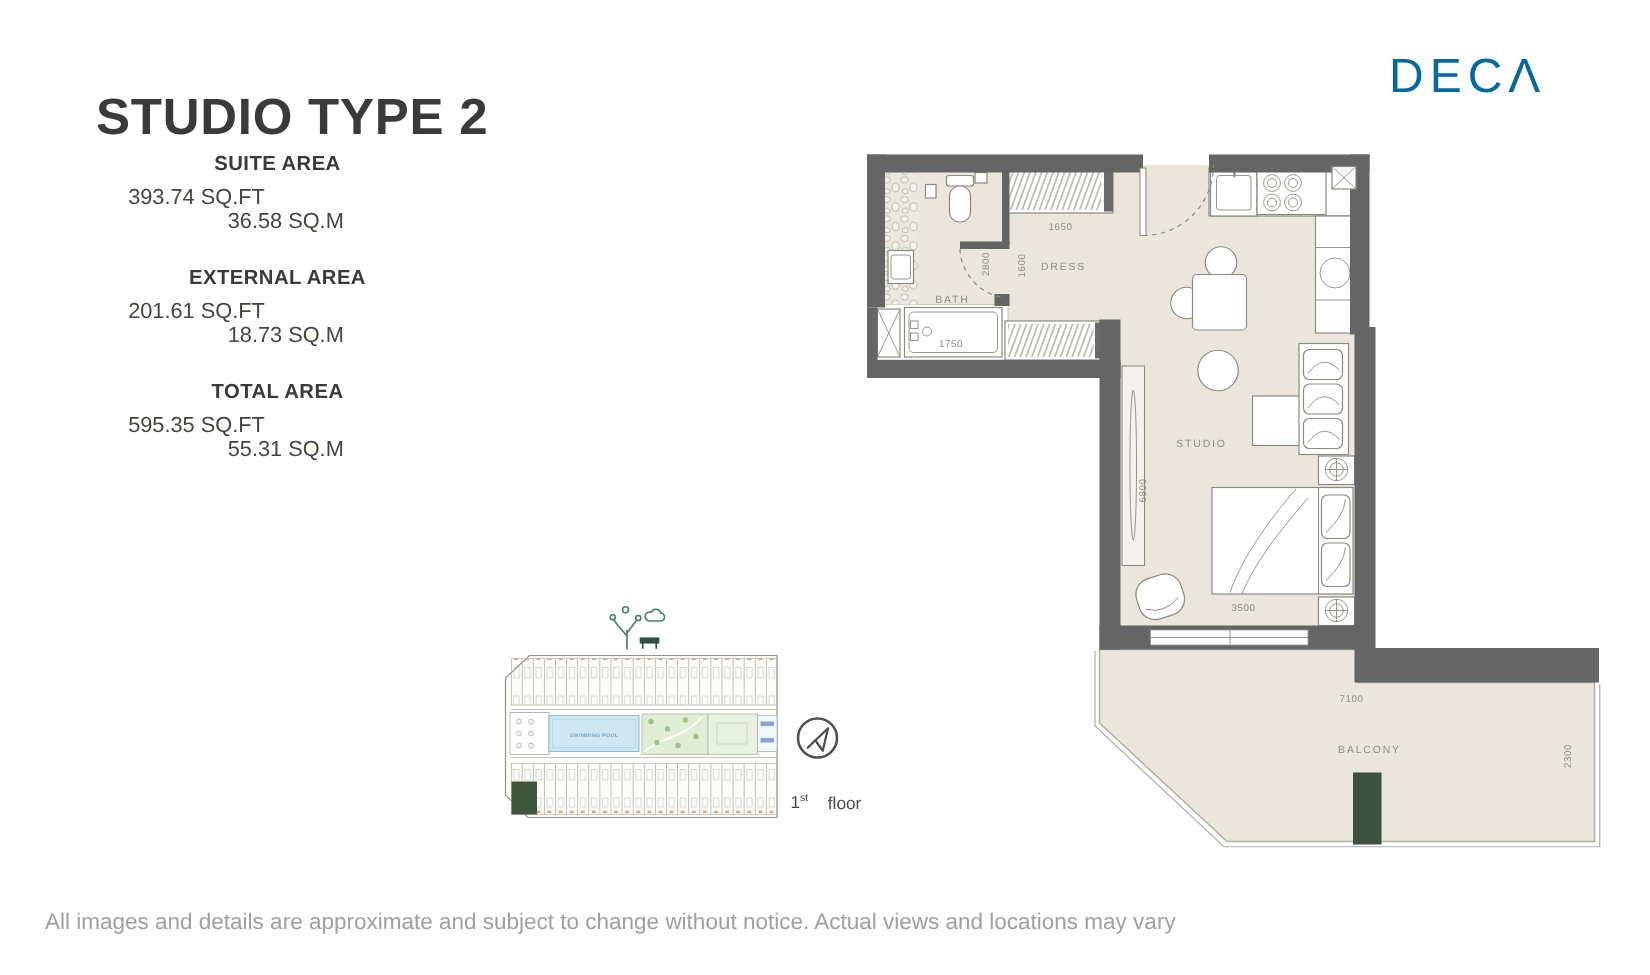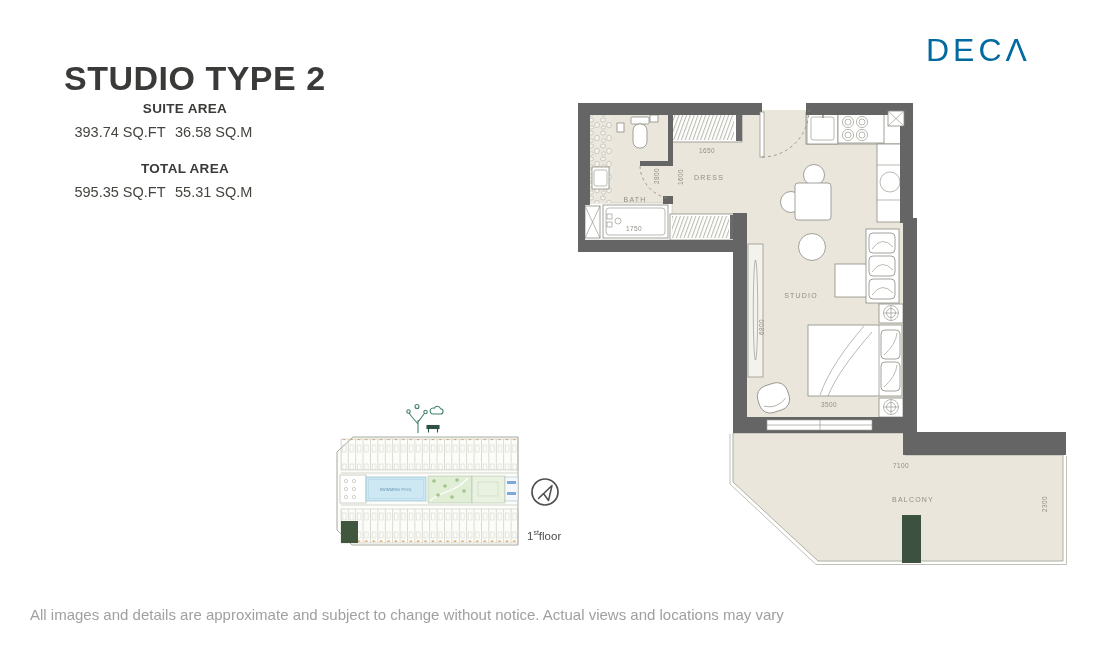--- a/index.html
+++ b/index.html
@@ -4,27 +4,27 @@
 <style>
   html,body{margin:0;padding:0;background:#ffffff;}
   .page{position:relative;width:1100px;height:650px;background:#ffffff;overflow:hidden;
         font-family:"Liberation Sans",sans-serif;padding-left:28px;}
   .title{position:absolute;left:64px;top:36px;font-size:34px;font-weight:700;
          color:#3a3a38;letter-spacing:.5px;}
   .brand{position:absolute;left:926px;top:32px;font-size:32px;font-weight:300;
          color:#0369a1;letter-spacing:4px;font-family:"Liberation Sans",sans-serif;}
   .areas{position:absolute;left:65px;top:101px;width:240px;text-align:center;}
   .area-label{font-size:13.5px;font-weight:700;color:#3a3a38;letter-spacing:.3px;margin:0 0 8px 0;}
-  .area-values{display:flex;font-size:14.5px;color:#45453f;margin:0 0 21px 0;}
+  .area-values{display:flex;font-size:14.5px;color:#45453f;margin:0 0 21px 11px;flex-direction:column;}
   .area-values .sqft{width:110px;}
   .plan-svg{position:absolute;left:570px;top:95px;}
   .keyplan-svg{position:absolute;left:330px;top:400px;}
   .floor-label{position:absolute;left:527px;top:529px;font-size:11.5px;color:#4b4b4b;}
   .floor-label sup{font-size:7px;}
-  .floor-label .word{margin-left:0;text-align:center;}
+  .floor-label .word{margin-left:13px;text-align:center;}
   .disclaimer{position:absolute;left:30px;top:606px;font-size:15px;color:#a0a0a0;}
   svg text{font-family:"Liberation Sans",sans-serif;}
   .room-lbl{font-size:7px;letter-spacing:1.2px;fill:#8f9086;}
   .dim-lbl{font-size:6.5px;letter-spacing:.4px;fill:#8f9086;}
   .furn{fill:#ffffff;stroke:#8b8b80;stroke-width:.8;}
   .thin{fill:none;stroke:#8b8b80;stroke-width:.6;}
 </style>
 </head>
 <body>
 
@@ -32,20 +32,27 @@
 
   <h1 class="title">STUDIO TYPE 2</h1>
   <div class="brand">DECΛ</div>
 
   <div class="areas">
     <div>
       <p class="area-label">SUITE AREA</p>
       <p class="area-values">
         <span class="sqft">393.74 SQ.FT</span>
         <span class="sqm">36.58 SQ.M</span>
+      </p>
+    </div>
+    <div>
+      <p class="area-label">EXTERNAL AREA</p>
+      <p class="area-values">
+        <span class="sqft">201.61 SQ.FT</span>
+        <span class="sqm">18.73 SQ.M</span>
       </p>
     </div>
     <div>
       <p class="area-label">TOTAL AREA</p>
       <p class="area-values">
         <span class="sqft">595.35 SQ.FT</span>
         <span class="sqm">55.31 SQ.M</span>
       </p>
     </div>
   </div>

